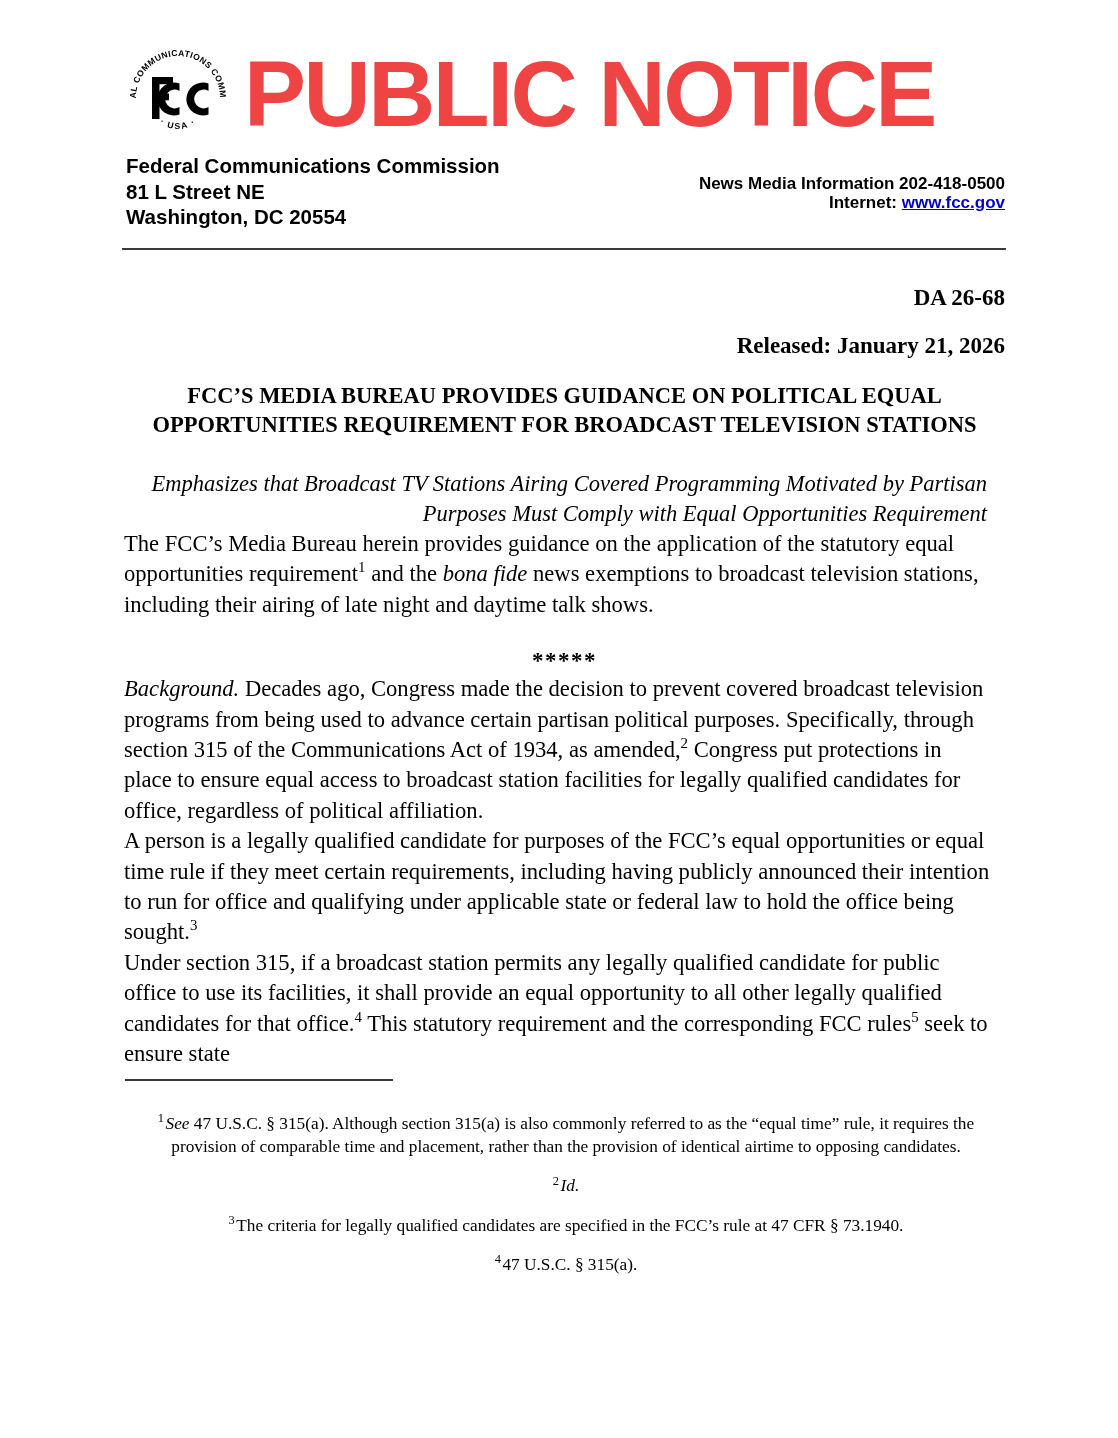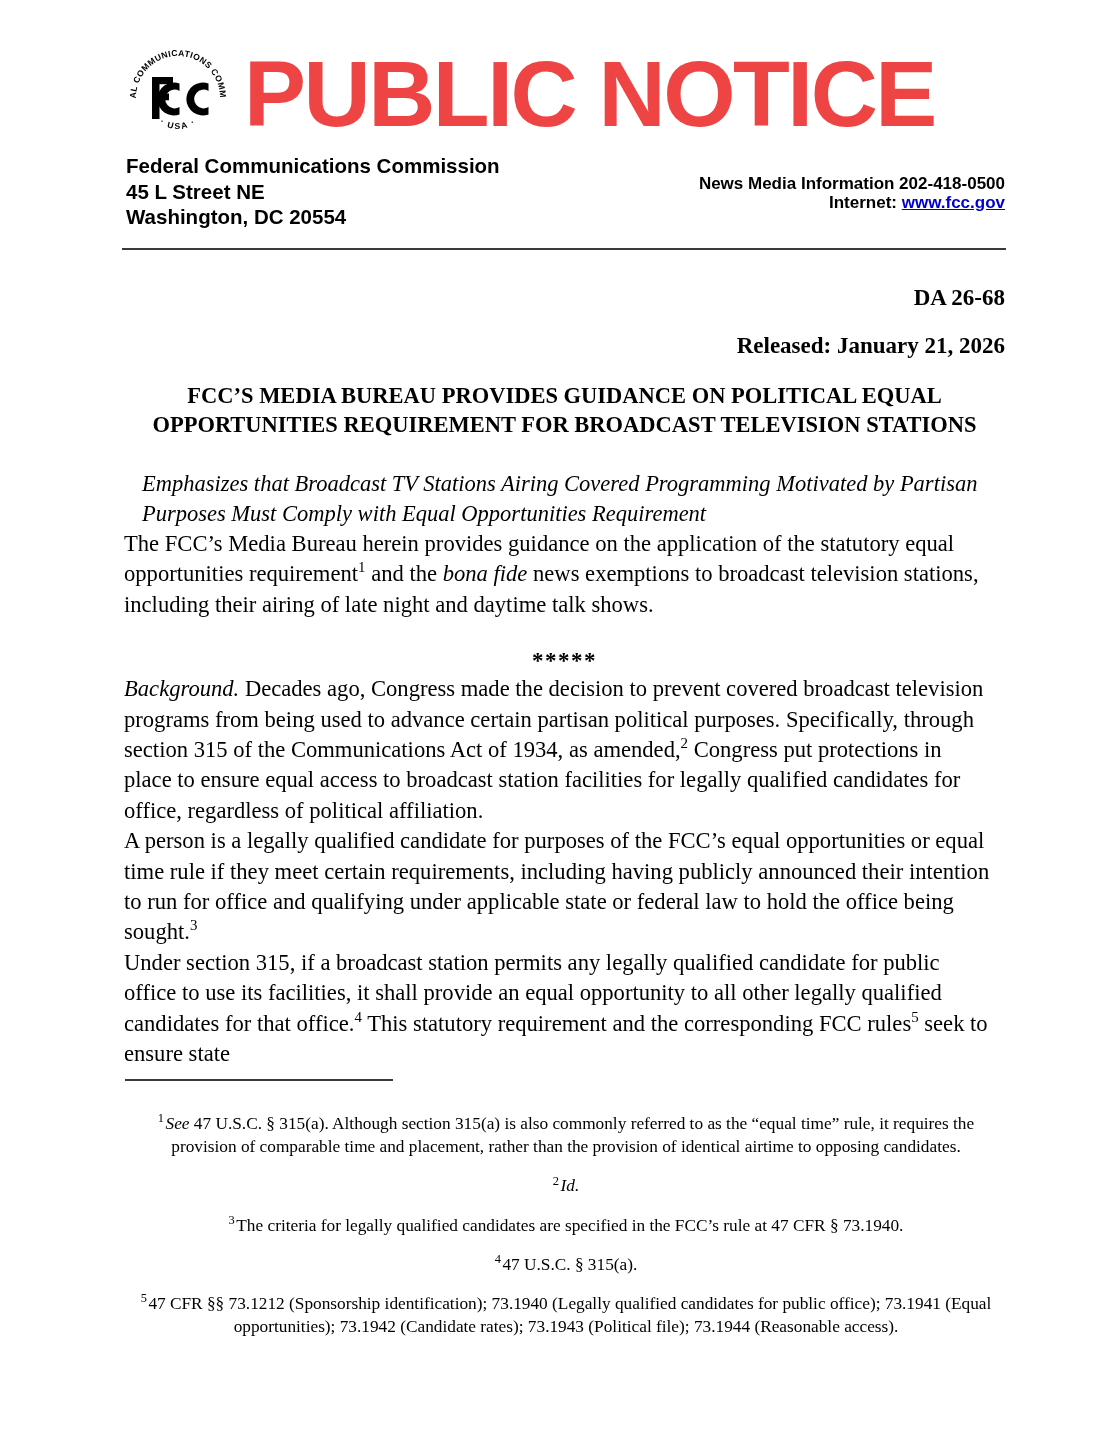--- a/index.html
+++ b/index.html
@@ -111,21 +111,21 @@
     width: 881px;
   }
   .doc-title {
     text-align: center;
     font-weight: bold;
     font-size: 22.5px;
     line-height: 28.5px;
     margin: 0 14px;
   }
   .doc-subtitle {
-    text-align: left;
+    text-align: right;
     font-style: italic;
     font-size: 22.5px;
     line-height: 30px;
     margin: 30px 18px 0 18px;
   }
 
   
   p.body-para {
     font-size: 22.6px;
     line-height: 30.4px;
@@ -211,21 +211,21 @@
 
         <path d="M 86.5,41.5 A 16.5,16.5 0 1,0 86.5,72.5 L 86.5,65.0 A 9.4,9.4 0 1,1 86.5,49.0 Z" fill="#000"></path>
       </svg>
     </div>
 
     <div class="pn-title">PUBLIC NOTICE</div>
   </div>
 
   <div class="addr-block">
     <div>Federal Communications Commission</div>
-    <div>45 L Street NE</div>
+    <div>81 L Street NE</div>
     <div>Washington, DC 20554</div>
   </div>
 
   <div class="contact-block">
     <div>News Media Information 202-418-0500</div>
     <div>
       <span>Internet:</span>
       <span class="contact-link">www.fcc.gov</span>
     </div>
   </div>
@@ -264,16 +264,15 @@
 
   <div class="footnotes">
     <p class="fn"><sup>1</sup><i>See</i><span> 47 U.S.C. § 315(a).  Although section 315(a) is also commonly referred to as the “equal time” rule, it requires the provision of comparable time and placement, rather than the provision of identical airtime to opposing candidates.</span></p>
 
     <p class="fn"><sup>2</sup><i>Id.</i><span></span></p>
 
     <p class="fn"><sup>3</sup><i></i><span>The criteria for legally qualified candidates are specified in the FCC’s rule at 47 CFR § 73.1940.</span></p>
 
     <p class="fn"><sup>4</sup><i></i><span>47 U.S.C. § 315(a).</span></p>
 
-    <p class="fn"><sup>5</sup><i></i><span>47 CFR §§ 73.1212 (Sponsorship identification); 73.1940 (Legally qualified candidates for public office); 73.1941 (Equal opportunities); 73.1942 (Candidate rates); 73.1943 (Political file); 73.1944 (Reasonable access).</span></p>
   </div>
 
 </div>
 
 </body></html>

